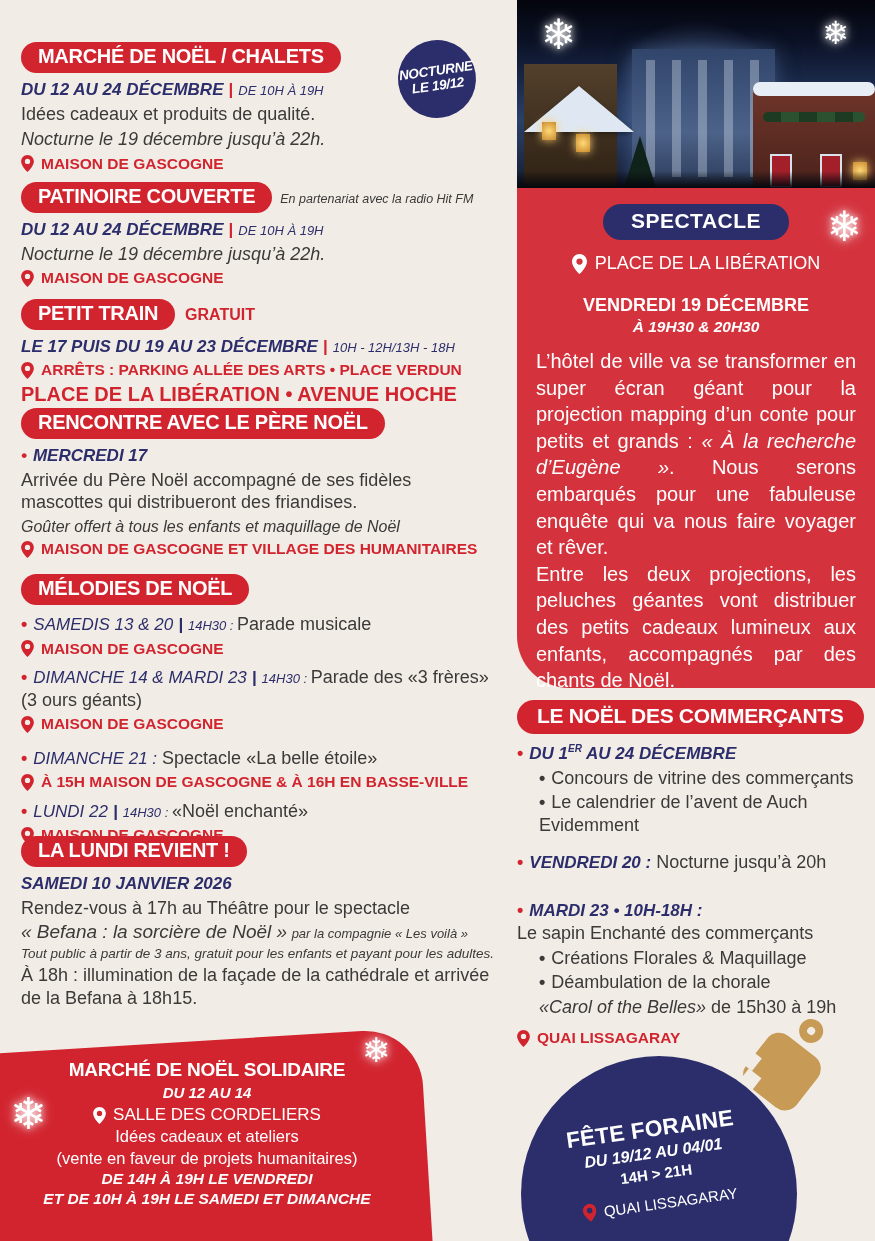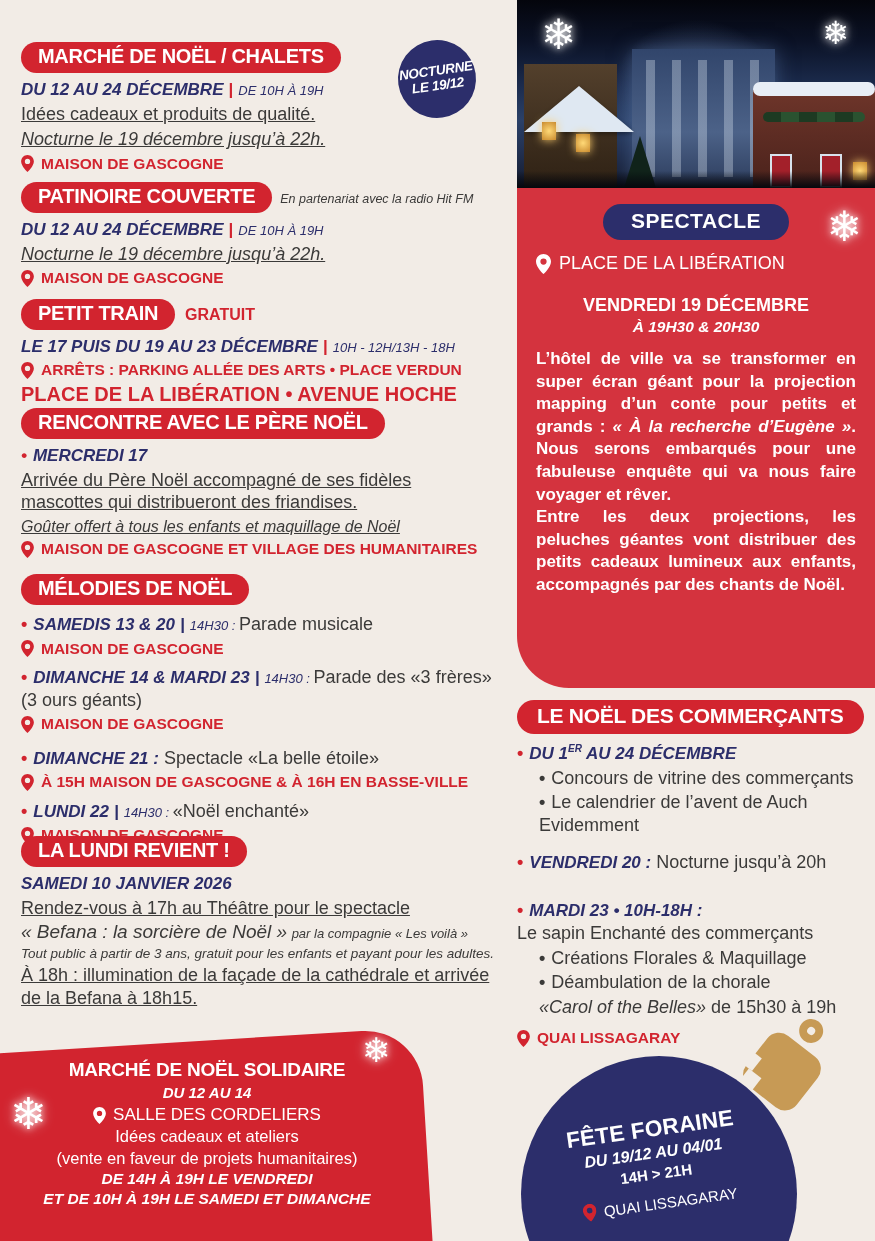--- a/index.html
+++ b/index.html
@@ -13,21 +13,21 @@
   *{margin:0;padding:0;box-sizing:border-box;}
   body{background:#888;font-family:"Liberation Sans",sans-serif;}
   .page{position:relative;width:875px;height:1241px;background:var(--cream);overflow:hidden;margin:0 auto;}
 
   
   .pill{display:inline-block;background:var(--red);color:#fff;font-weight:700;
         font-size:20px;letter-spacing:-0.3px;padding:3px 17px 5px;border-radius:24px;white-space:nowrap;}
   .date-line{color:var(--navy);font-weight:700;font-style:italic;font-size:17px;margin-top:7px;}
   .date-line .bar{color:var(--red);font-style:normal;margin:0 5px;}
   .time{font-weight:400;font-style:italic;font-size:13px;color:var(--navy);text-align:center;}
-  .body-text{font-size:18px;color:var(--dark);line-height:1.24;margin-top:3px;text-decoration:underline;}
+  .body-text{font-size:18px;color:var(--dark);line-height:1.24;margin-top:3px;}
   .italic{font-style:italic;}
   .small-italic{font-size:13.5px;font-style:italic;color:var(--dark);}
   .loc{display:flex;align-items:center;gap:7px;color:var(--red);font-weight:700;font-size:15.5px;margin-top:4px;line-height:1.2;}
   .pin{width:13px;height:17px;flex:0 0 auto;}
   .dot{color:var(--red);font-weight:700;margin-right:6px;}
   .dot.dark{color:var(--dark);}
   .snow{position:absolute;color:#fff;text-shadow:0 0 7px rgba(255,255,255,.95),0 0 14px rgba(255,255,255,.6);}
   sup{font-size:10px;}
 
   .sec{position:absolute;left:21px;width:475px;margin-top:8px;}
@@ -36,21 +36,21 @@
   .sec-marche{top:34px;}
   .sec-patinoire{top:174px;}
   .partner{font-size:12.5px;font-style:italic;color:var(--dark);margin-left:8px;}
   .sec-train{top:291px;}
   .free{color:var(--red);font-weight:700;font-size:16px;margin-left:10px;}
   .stops2{color:var(--red);font-weight:700;font-size:20px;line-height:1.2;margin-top:2px;}
   .sec-pere{top:400px;}
   .sec-pere .body-text{width:445px;}
   .sec-melodies{top:566px;}
   .mel-line{font-size:18px;color:var(--dark);margin-top:8px;line-height:1.25;}
-  .mel-date{color:var(--navy);font-weight:700;font-style:italic;font-size:17px;}
+  .mel-date{color:var(--navy);font-weight:400;font-style:italic;font-size:17px;}
   .sec-befana{top:828px;}
   .bef-big-italic{font-size:19px;font-style:italic;color:var(--dark);}
   .bef-small{font-size:13px;font-style:italic;color:var(--dark);}
 
   .nocturne{position:absolute;left:398px;top:40px;width:78px;height:78px;border-radius:50%;
     background:var(--navy);color:#fff;display:flex;flex-direction:column;align-items:center;justify-content:center;
     transform:rotate(-8deg);font-weight:700;font-style:italic;font-size:13.5px;line-height:1.1;letter-spacing:-0.3px;}
 
   
   .photo{position:absolute;left:517px;top:0;width:358px;height:188px;overflow:hidden;
@@ -75,24 +75,24 @@
   .ph-door{position:absolute;width:22px;height:34px;background:#a3202a;border:2px solid #d8e2ec;}
   .ph-tree{position:absolute;width:0;height:0;border-left:16px solid transparent;border-right:16px solid transparent;border-bottom:52px solid #10231a;}
   .ph-ground{position:absolute;left:0;bottom:0;width:100%;height:9%;background:linear-gradient(180deg,transparent,#05070d);}
 
   
   .panel{position:absolute;left:517px;top:188px;width:358px;height:500px;background:var(--panel-red);
     border-bottom-left-radius:52px;color:#fff;padding:16px 19px 0;}
   .panel-badge{display:block;margin:0 auto 8px;width:max-content;background:var(--navy);color:#fff;
     font-weight:700;font-size:21px;letter-spacing:.5px;padding:5px 28px 7px;border-radius:26px;}
   .panel-title{font-weight:700;font-size:25px;line-height:1.04;text-align:center;letter-spacing:-0.2px;}
-  .panel-loc{display:flex;align-items:center;gap:8px;font-size:18px;margin-top:13px;}
+  .panel-loc{display:flex;justify-content:center;align-items:center;gap:8px;font-size:18px;margin-top:13px;}
   .panel-date{font-weight:700;font-size:18px;text-align:center;margin-top:21px;}
   .panel-time{font-weight:700;font-style:italic;font-size:15.5px;text-align:center;margin-top:2px;}
-  .panel-para{font-size:17px;line-height:1.33;text-align:justify;margin-top:12px;font-weight:bold;}
+  .panel-para{font-size:20px;line-height:1.33;text-align:justify;margin-top:12px;}
   .panel-para.second{margin-top:0;}
 
   
   .sec-comm{position:absolute;left:517px;top:700px;width:348px;}
   .comm-line{font-size:18px;color:var(--dark);line-height:1.26;}
   .comm-sub{padding-left:22px;font-size:18px;color:var(--dark);line-height:1.26;margin-top:2px;}
   .comm-date{color:var(--navy);font-weight:700;font-style:italic;font-size:17px;}
   .mt8{margin-top:8px;} .mt14{margin-top:14px;} .mt26{margin-top:26px;}
 
   

